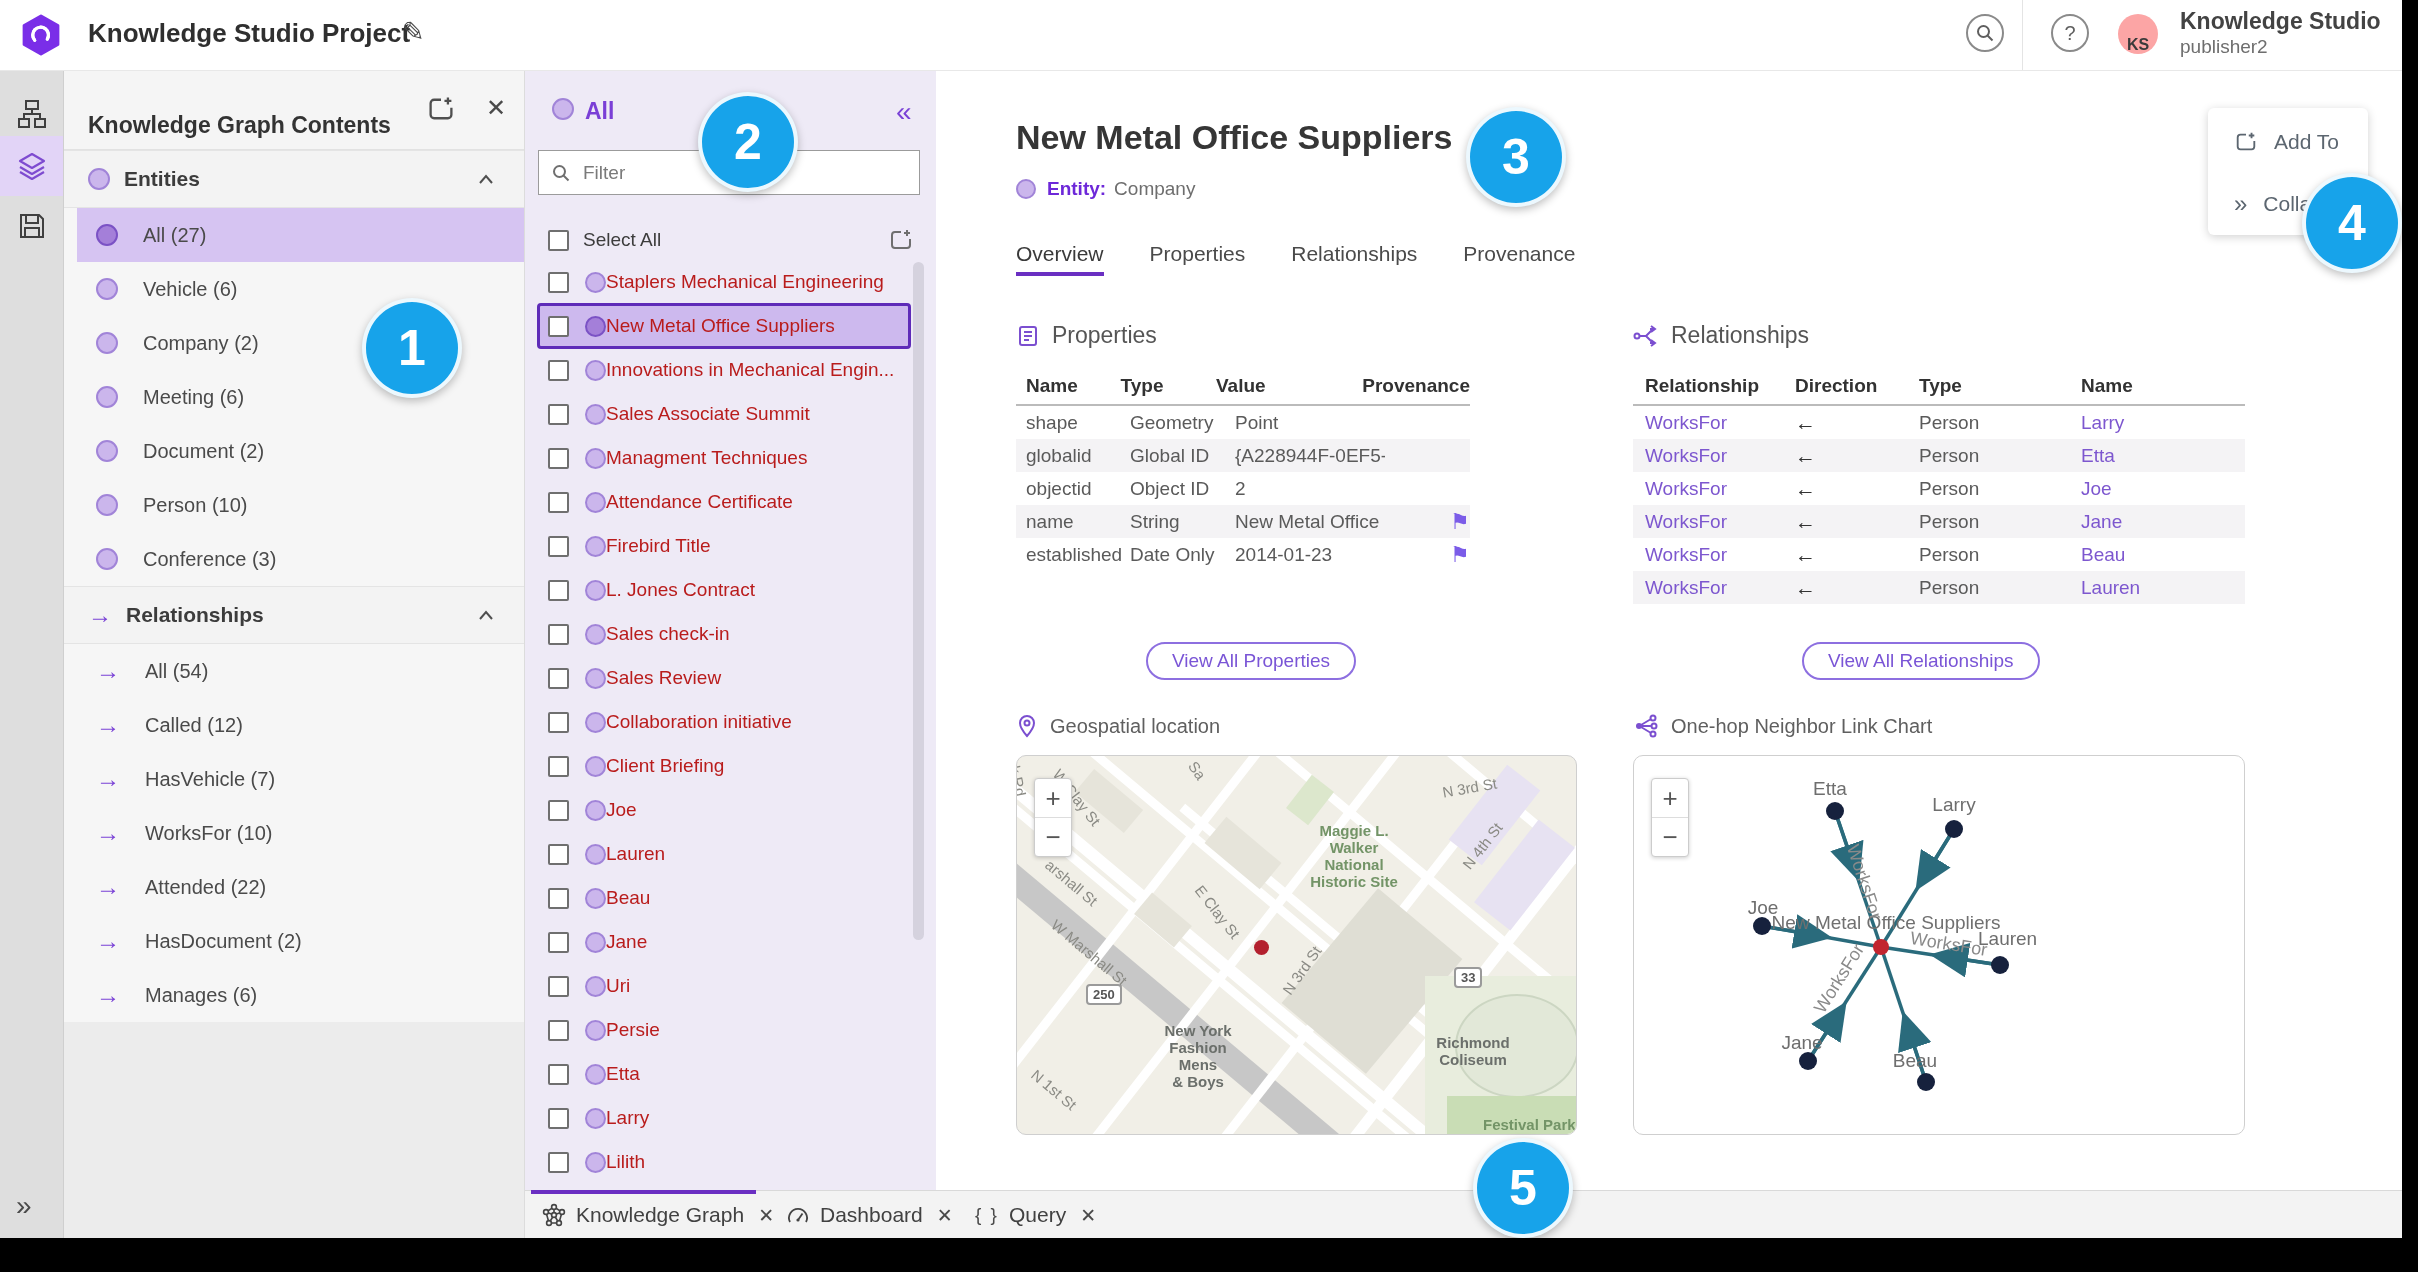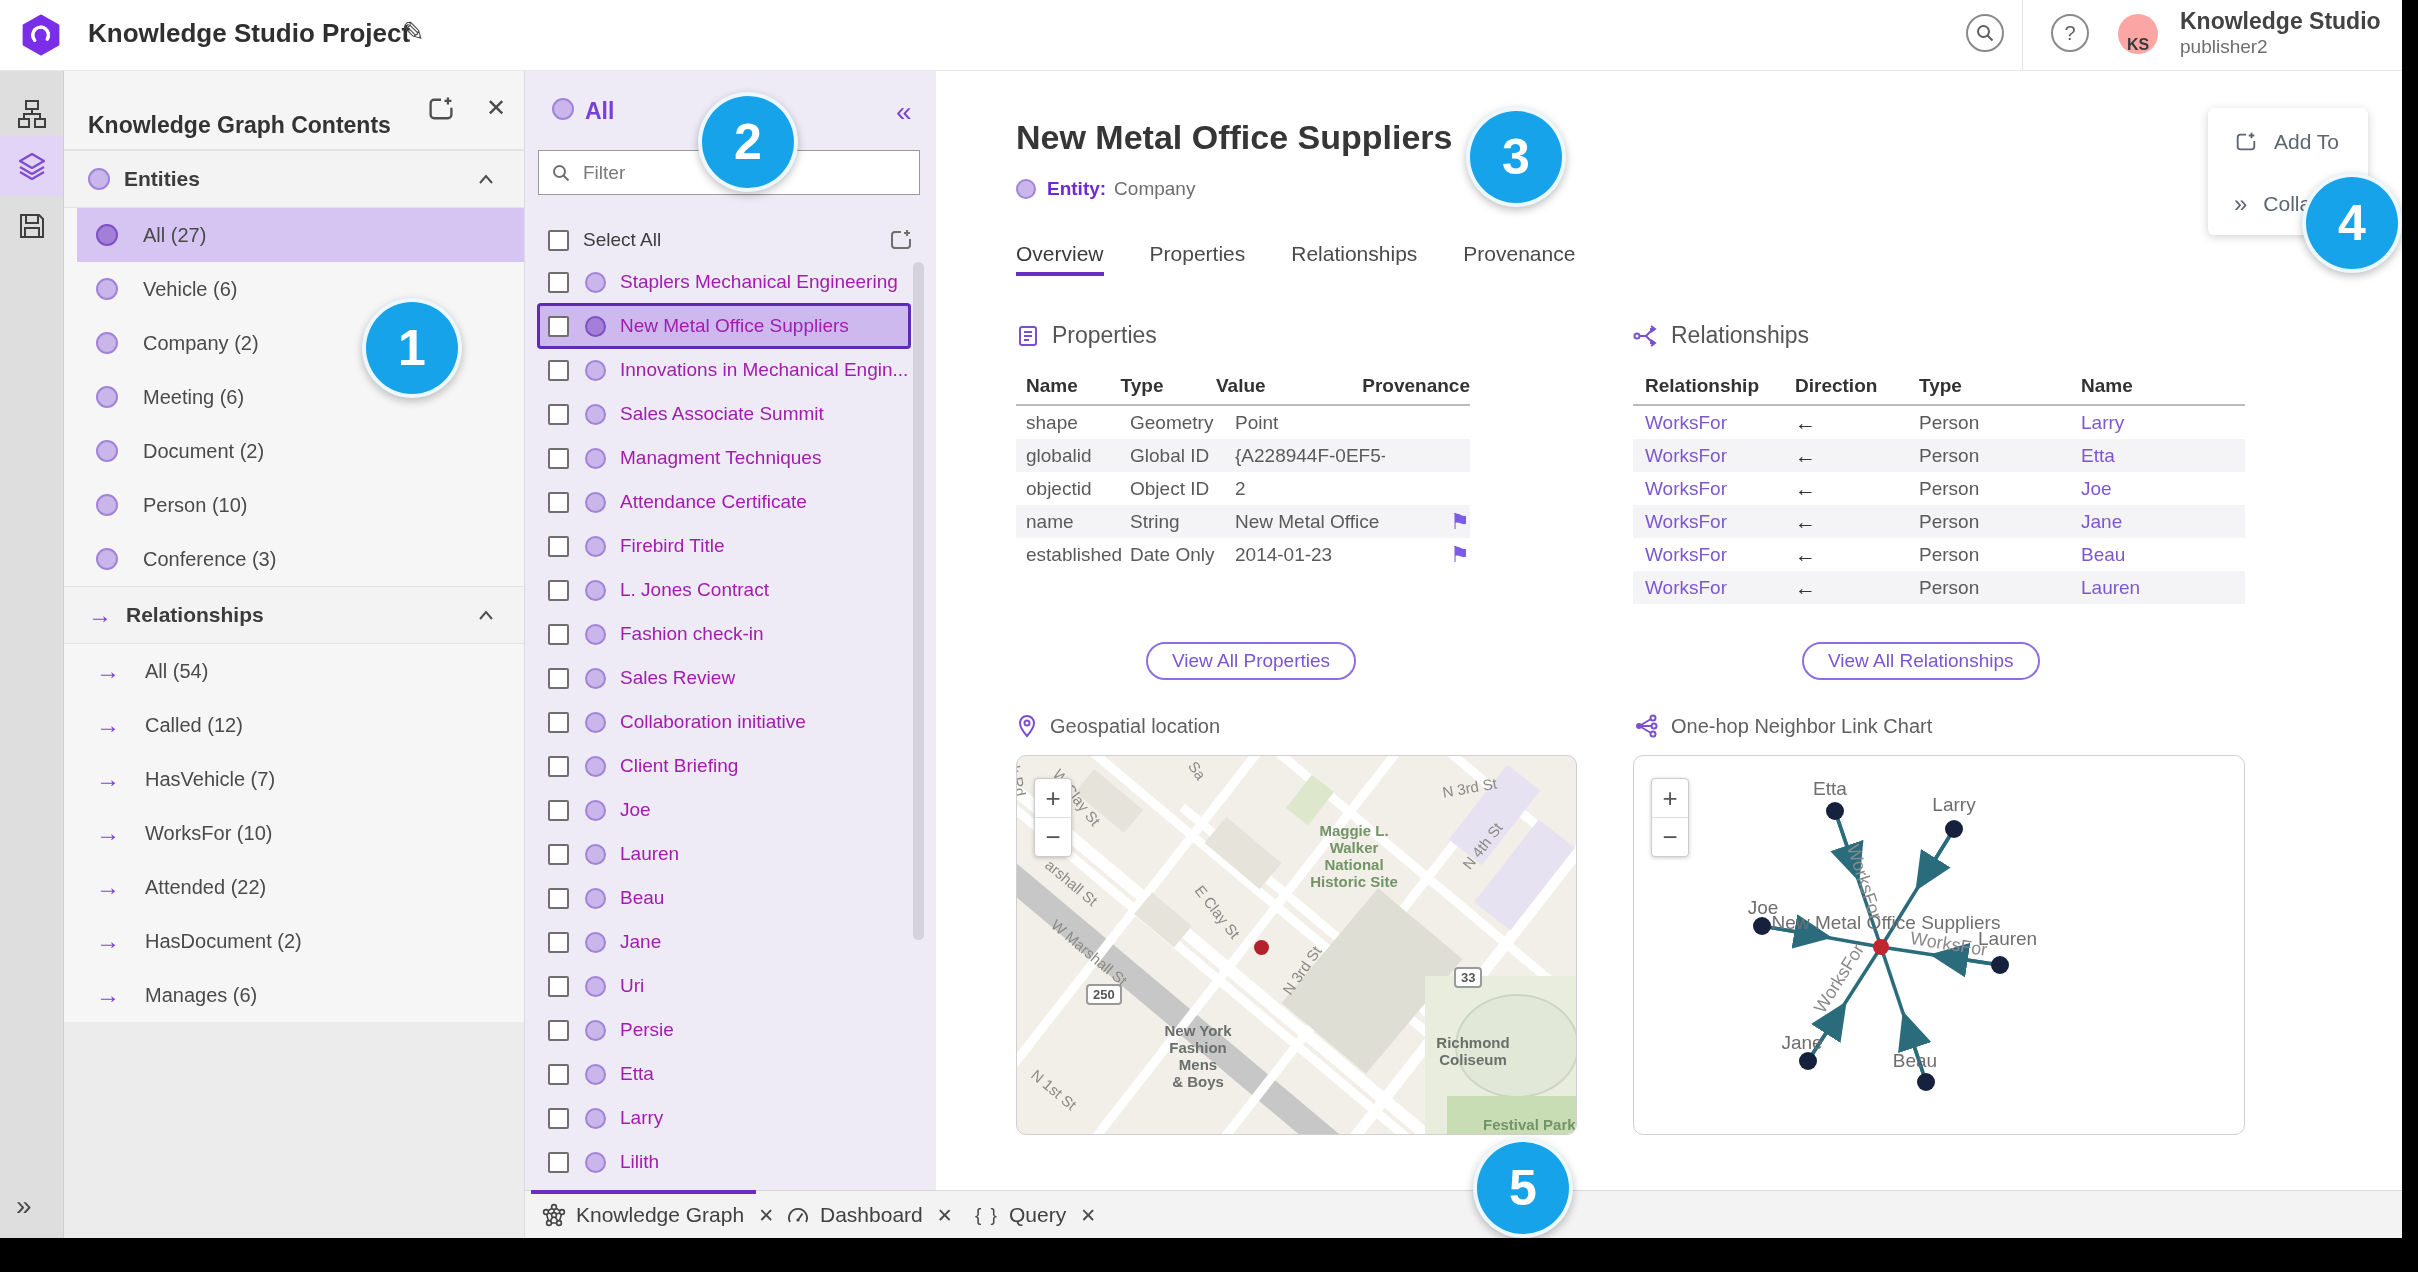--- a/index.html
+++ b/index.html
@@ -52,21 +52,21 @@
   .filter input::placeholder{color:#7a7a7a;}
   .selallrow{position:absolute;left:13px;top:148px;width:382px;height:44px;display:flex;align-items:center;}
   .cb{width:21px;height:21px;background:#fff;border:2px solid #6f6f6f;border-radius:2px;box-sizing:border-box;flex:none;cursor:pointer;}
   .selallrow .cb{margin-left:10px;}
   .selallrow .slabel{margin-left:14px;font-size:19px;color:#3c3c3c;}
   .selallrow .addic{margin-left:auto;margin-right:6px;width:26px;height:26px;cursor:pointer;}
   .itemlist{position:absolute;left:13px;top:190px;width:372px;}
   .li{height:44px;display:flex;align-items:center;cursor:pointer;}
   .li .cb{margin-left:10px;}
   .li .dot{margin-left:16px;width:21px;height:21px;}
-  .li .ilabel{margin-left:14px;font-size:19px;color:#a21caf;white-space:nowrap;}
+  .li .ilabel{font-size:19px;color:#b91c1c;white-space:nowrap;}
   .li.sel{outline:3px solid #5e2bb8;outline-offset:-2px;background:#cdb9ee;border-radius:3px;}
   .scrollthumb{position:absolute;left:388px;top:192px;width:11px;height:678px;border-radius:6px;background:#d5d2de;cursor:pointer;}
   
   .main{position:absolute;left:936px;top:70px;width:1466px;height:1120px;background:#fff;z-index:3;}
   .d-title{position:absolute;left:80px;top:48px;font-size:34px;font-weight:600;color:#363636;}
   .d-entrow{position:absolute;left:80px;top:108px;display:flex;align-items:center;}
   .d-entrow .dot{width:20px;height:20px;}
   .d-entlabel{margin-left:11px;font-size:19px;font-weight:700;color:#6d28d9;}
   .d-enttype{margin-left:8px;font-size:19px;color:#6e6e6e;}
   .tabs{position:absolute;left:80px;top:172px;display:flex;gap:46px;font-size:21px;color:#4a4a4a;}
@@ -322,21 +322,21 @@
           <span class="ilabel">Firebird Title</span>
         </div>
       <div class="li">
           <span class="cb"></span>
           <span class="dot"></span>
           <span class="ilabel">L. Jones Contract</span>
         </div>
       <div class="li">
           <span class="cb"></span>
           <span class="dot"></span>
-          <span class="ilabel">Fashion check-in</span>
+          <span class="ilabel">Sales check-in</span>
         </div>
       <div class="li">
           <span class="cb"></span>
           <span class="dot"></span>
           <span class="ilabel">Sales Review</span>
         </div>
       <div class="li">
           <span class="cb"></span>
           <span class="dot"></span>
           <span class="ilabel">Collaboration initiative</span>

